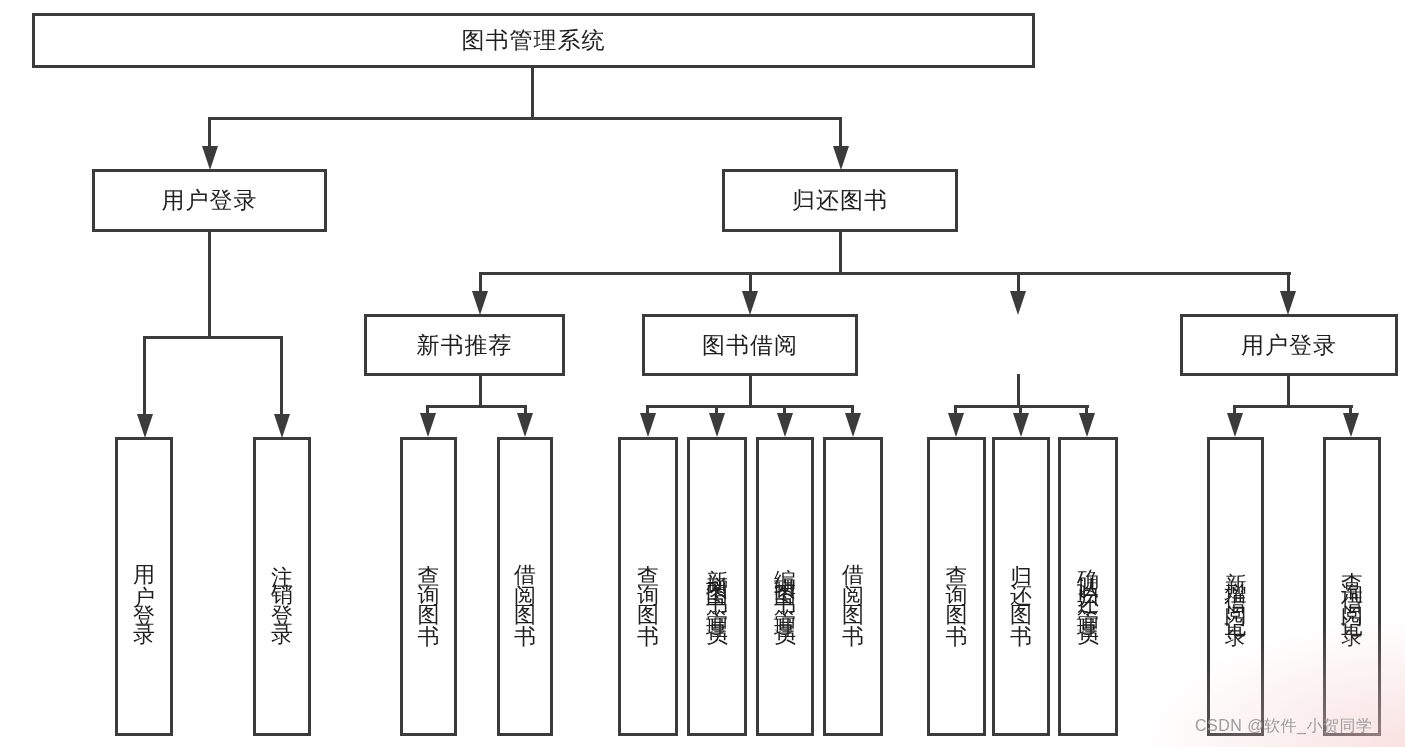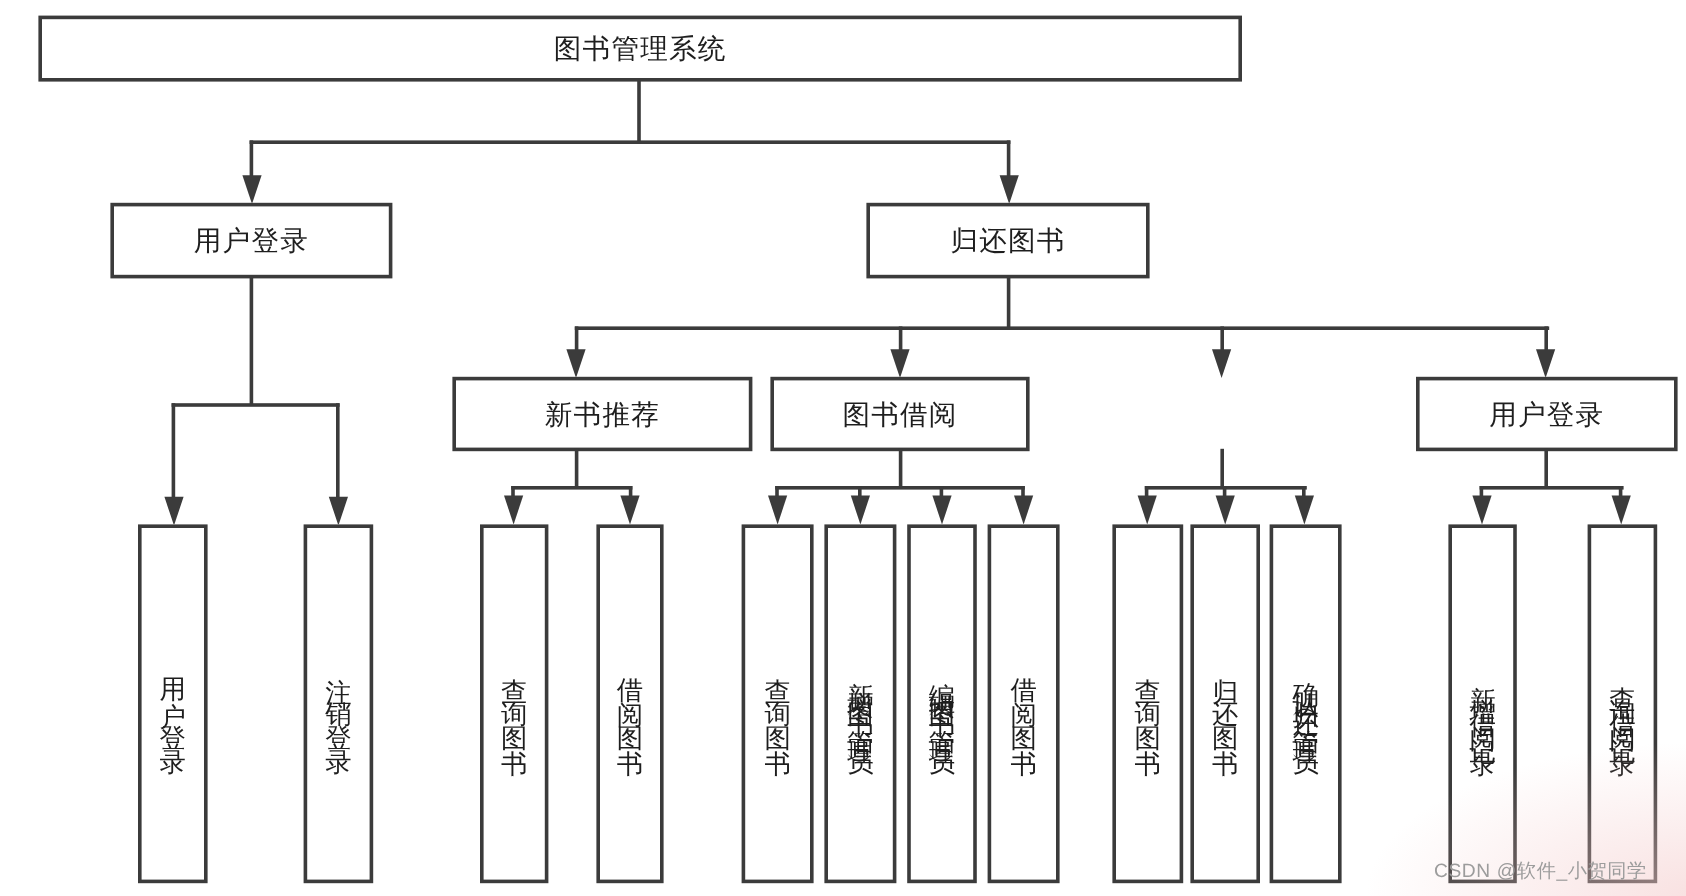--- a/index.html
+++ b/index.html
@@ -63,21 +63,21 @@
   <div class="hl" style="left:469px;top:272px;width:812px"></div>
   <div class="vl" style="left:469px;top:272px;height:22px"></div>
   <div class="ar" style="left:462px;top:291px"></div>
   <div class="vl" style="left:739px;top:272px;height:22px"></div>
   <div class="ar" style="left:732px;top:291px"></div>
   <div class="vl" style="left:1007px;top:272px;height:22px"></div>
   <div class="ar" style="left:1000px;top:291px"></div>
   <div class="vl" style="left:1277px;top:272px;height:22px"></div>
   <div class="ar" style="left:1270px;top:291px"></div>
 
-  <div class="box" style="left:367px;top:314px;width:250px;height:62px">新书推荐</div>
+  <div class="box" style="left:354px;top:314px;width:201px;height:62px">新书推荐</div>
   <div class="box" style="left:632px;top:314px;width:216px;height:62px">图书借阅</div>
   <div class="box" style="left:1170px;top:314px;width:218px;height:62px">用户登录</div>
 
   <div class="vl" style="left:469px;top:374px;height:33px"></div>
   <div class="hl" style="left:416px;top:405px;width:101px"></div>
   <div class="vl" style="left:416px;top:405px;height:10px"></div>
   <div class="ar" style="left:410px;top:413px"></div>
   <div class="vl" style="left:514px;top:405px;height:10px"></div>
   <div class="ar" style="left:507px;top:413px"></div>
 

